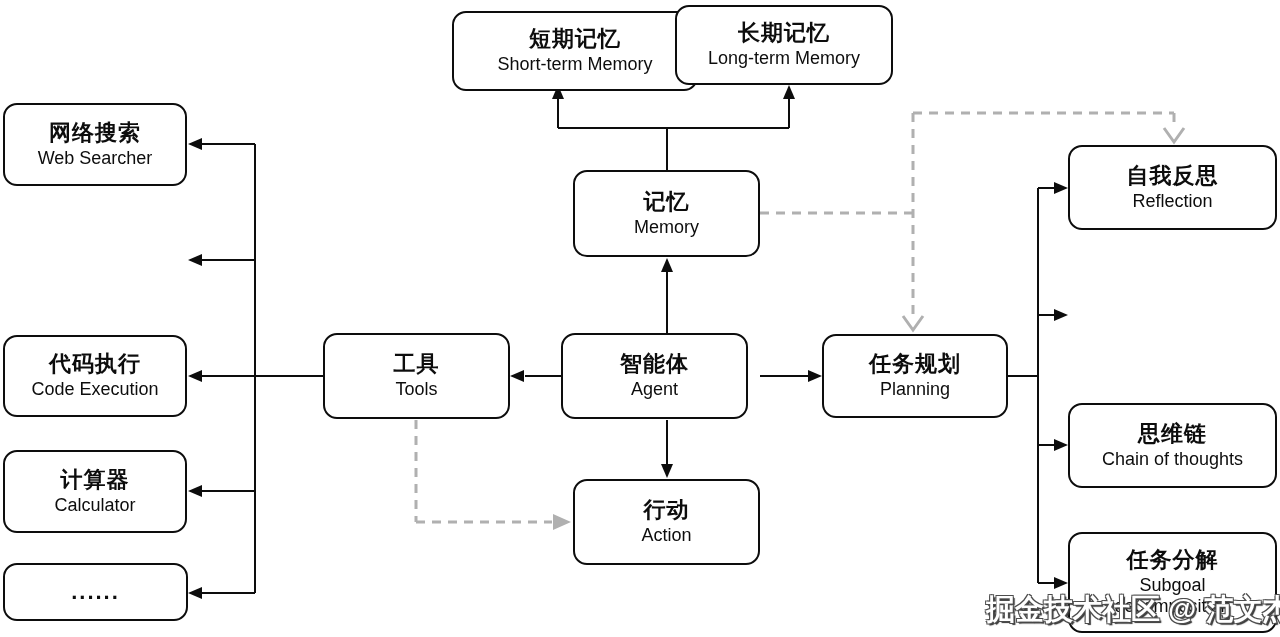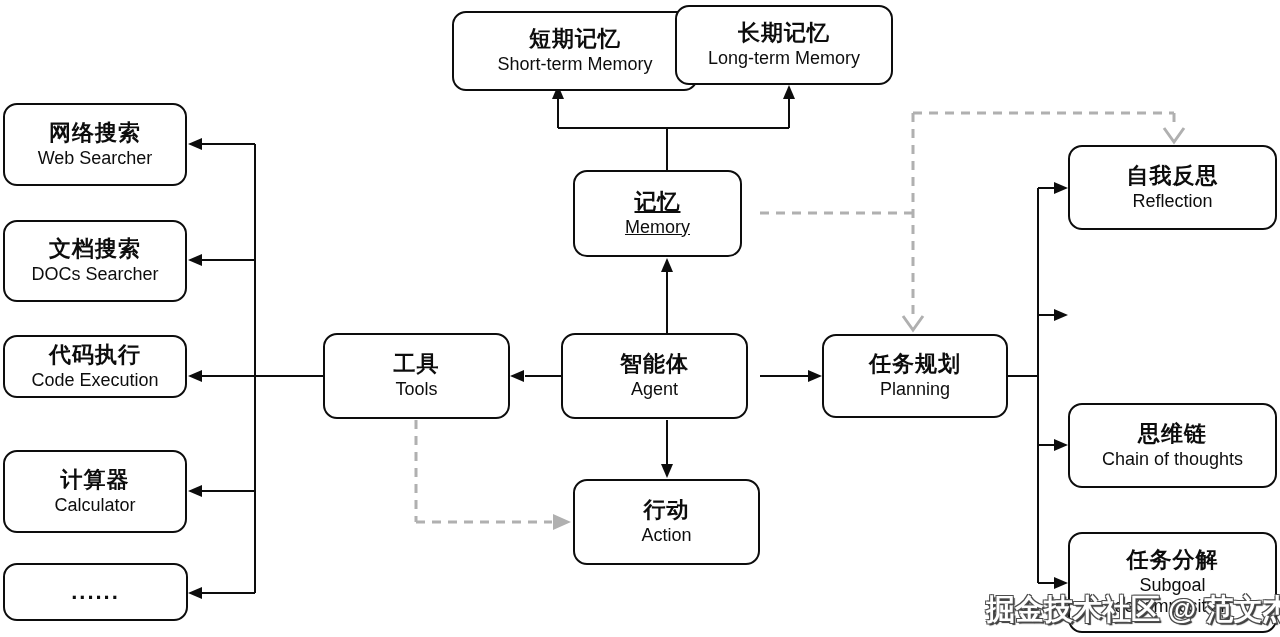--- a/index.html
+++ b/index.html
@@ -138,21 +138,21 @@
 
   <div class="node" style="left:452px; top:11px; width:246px; height:80px;">
     <span class="zh">短期记忆</span>
     <span class="en">Short-term Memory</span>
   </div>
   <div class="node" style="left:675px; top:5px; width:218px; height:80px;">
     <span class="zh">长期记忆</span>
     <span class="en">Long-term Memory</span>
   </div>
 
-  <div class="node" style="left:573px; top:170px; width:169px; height:87px;text-decoration:underline;">
+  <div class="node" style="left:573px; top:170px; width:187px; height:87px;">
     <span class="zh">记忆</span>
     <span class="en">Memory</span>
   </div>
   <div class="node" style="left:561px; top:333px; width:187px; height:86px;">
     <span class="zh">智能体</span>
     <span class="en">Agent</span>
   </div>
   <div class="node" style="left:573px; top:479px; width:187px; height:86px;">
     <span class="zh">行动</span>
     <span class="en">Action</span>
@@ -164,25 +164,21 @@
   </div>
   <div class="node" style="left:822px; top:334px; width:186px; height:84px;">
     <span class="zh">任务规划</span>
     <span class="en">Planning</span>
   </div>
 
   <div class="node" style="left:3px; top:103px; width:184px; height:83px;">
     <span class="zh">网络搜索</span>
     <span class="en">Web Searcher</span>
   </div>
-  <div class="node" style="left:3px; top:220px; width:184px; height:82px;">
-    <span class="zh">文档搜索</span>
-    <span class="en">DOCs Searcher</span>
-  </div>
-  <div class="node" style="left:3px; top:335px; width:184px; height:63px;">
+  <div class="node" style="left:3px; top:335px; width:184px; height:82px;">
     <span class="zh">代码执行</span>
     <span class="en">Code Execution</span>
   </div>
   <div class="node" style="left:3px; top:450px; width:184px; height:83px;">
     <span class="zh">计算器</span>
     <span class="en">Calculator</span>
   </div>
   <div class="node ellipsis-node" style="left:3px; top:563px; width:185px; height:58px;">
     <span class="zh">......</span>
   </div>

